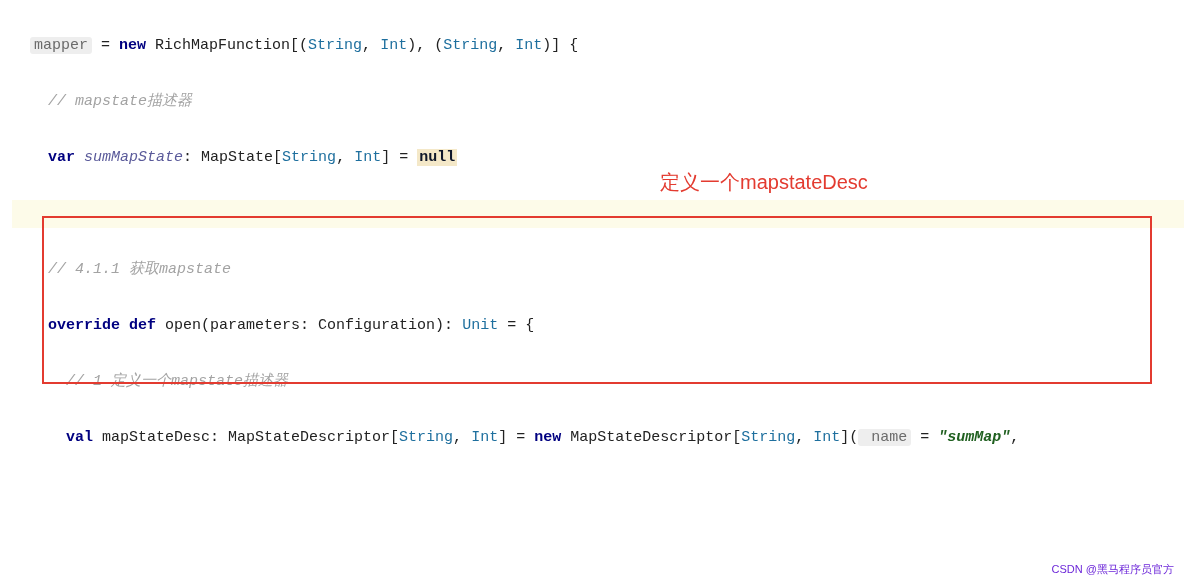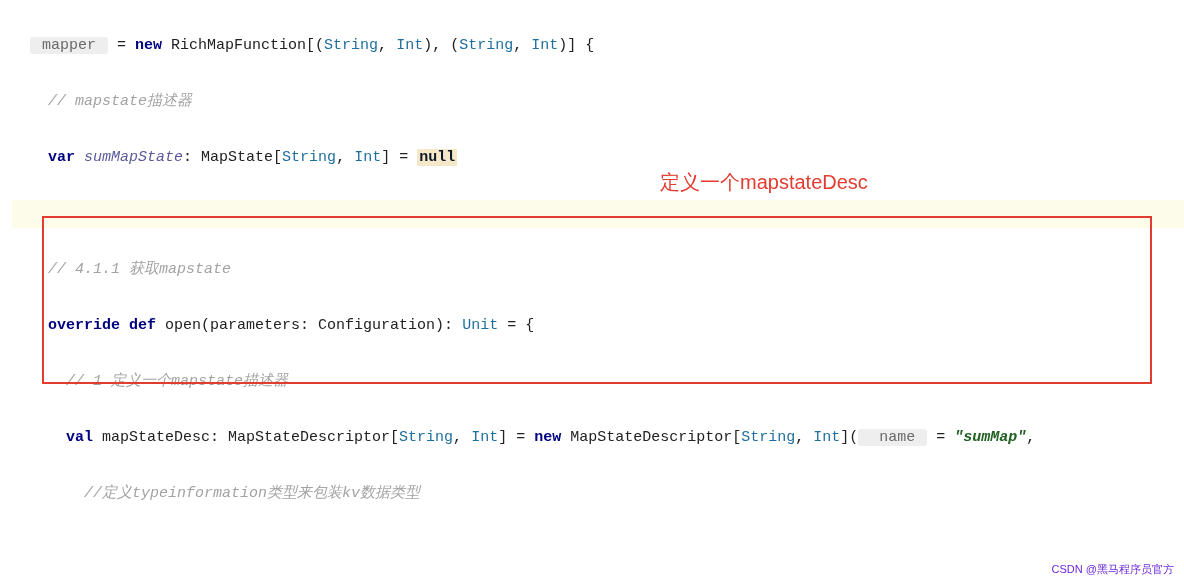--- a/index.html
+++ b/index.html
@@ -20,21 +20,21 @@
   }
   .kw      { color: #000080; font-weight: bold; }   
   .kw2     { color: #0f172a; font-weight: bold; }   
   .type    { color: #1e6f9e; }
   .italicp { font-style: italic; color: #5a5a9a; }  
   .comment { color: #a3a3a3; font-style: italic; }
   .str     { color: #206020; font-weight: bold; font-style: italic; }
   .gray-box {
     background: #eeeeee;
     border-radius: 3px;
-    padding: 0 12px;
+    padding: 0 4px;
     color: #6b6b6b;
   }
   .highlight-null {
     background: #f4e8c8;
     padding: 0 2px;
   }
   .highlight-line {
     background: #fdfbe9;
     display: block;
     width: 100%;
@@ -65,21 +65,20 @@
 
 <div class="code-area">
 <span class="line">  <span class="gray-box">mapper</span><span> = </span><span class="kw">new</span><span> RichMapFunction[(</span><span class="type">String</span><span>, </span><span class="type">Int</span><span>), (</span><span class="type">String</span><span>, </span><span class="type">Int</span><span>)] {</span></span>
 <span class="line">    <span class="comment">// mapstate描述器</span></span>
 <span class="line">    <span class="kw">var</span><span> </span><span class="italicp">sumMapState</span><span>: MapState[</span><span class="type">String</span><span>, </span><span class="type">Int</span><span>] = </span><span class="kw2 highlight-null">null</span></span>
 <span class="line highlight-line"> </span>
 <span class="line">    <span class="comment">// 4.1.1 获取mapstate</span></span>
 <span class="line">    <span class="kw">override</span><span> </span><span class="kw">def</span><span> open(parameters: Configuration): </span><span class="type">Unit</span><span> = {</span></span>
 <span class="line">      <span class="comment">// 1 定义一个mapstate描述器</span></span>
 <span class="line">      <span class="kw">val</span><span> mapStateDesc: MapStateDescriptor[</span><span class="type">String</span><span>, </span><span class="type">Int</span><span>] = </span><span class="kw">new</span><span> MapStateDescriptor[</span><span class="type">String</span><span>, </span><span class="type">Int</span><span>](</span><span class="gray-box"> name</span><span> = </span><span class="str">"sumMap"</span><span>,</span></span>
-<span class="line">        <span class="comment">//定义typeinformation类型来包装kv数据类型</span></span>
 
 
 
 
 
 
 
 
 
 

